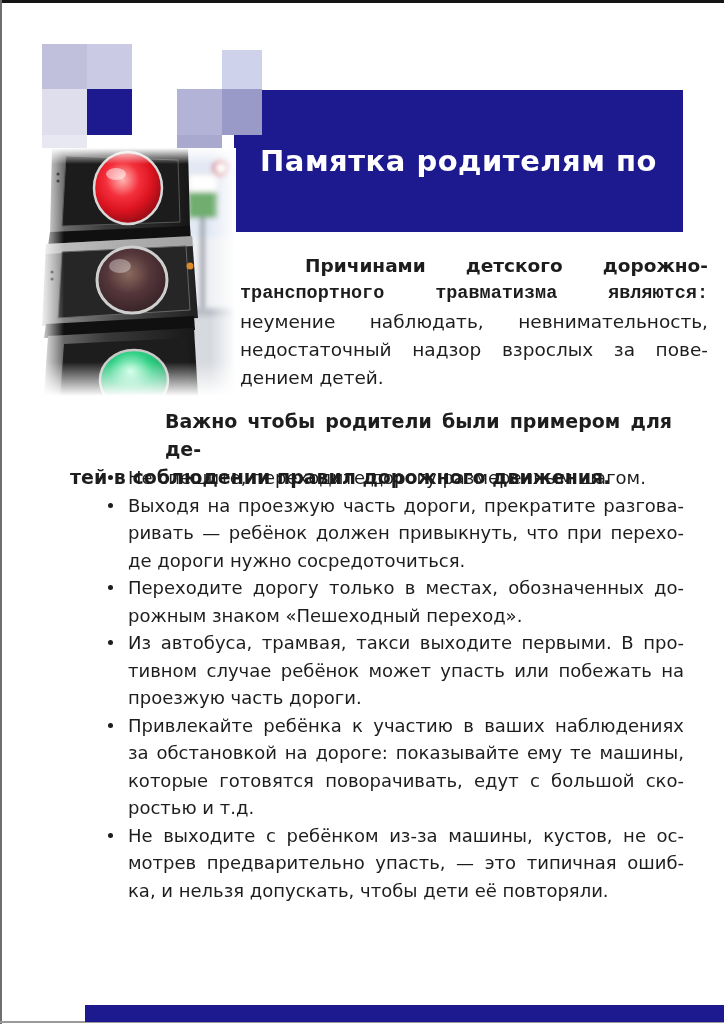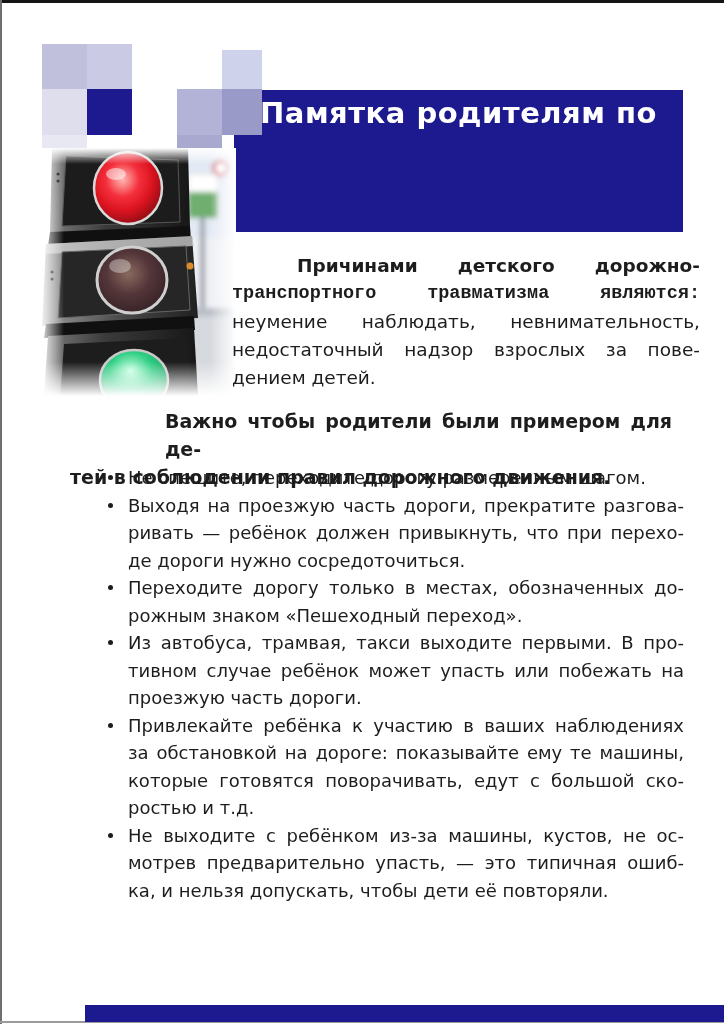--- a/index.html
+++ b/index.html
@@ -25,35 +25,35 @@
   .sq3{left:222px;top:50px;width:40px;height:39px;background:#ced2ea;}
   .sq4{left:42px;top:89px;width:45px;height:46px;background:#dedeed;}
   .sq5{left:87px;top:89px;width:45px;height:46px;background:var(--banner-bg);}
   .sq6{left:177px;top:89px;width:45px;height:46px;background:#b3b3d8;}
   .sq7{left:222px;top:89px;width:40px;height:46px;background:#9a9ac8;}
   .sq8{left:42px;top:135px;width:45px;height:16px;background:#e8e8f2;}
   .sq9{left:177px;top:135px;width:45px;height:16px;background:#a9a9d0;}
 
   .banner{
     position:absolute;left:234px;top:90px;width:449px;height:142px;z-index:2;
-    background:var(--banner-bg);display:flex;flex-direction:row;justify-content:center;
+    background:var(--banner-bg);display:flex;flex-direction:column;justify-content:center;
     text-align:center;
   }
   .banner .t{
     color:var(--title-color);font-weight:bold;font-size:29px;line-height:46px;
     letter-spacing:0.5px;white-space:nowrap;
   }
 
   .photo{position:absolute;left:38px;top:148px;width:198px;height:248px;z-index:4;}
 
   .line{text-align:justify;text-align-last:justify;}
   .line.last{text-align-last:left;}
   .justify-all .line.last{text-align-last:justify;font-family:Liberation Mono, monospace;}
 
-  .intro{position:absolute;left:232px;top:252px;width:468px;z-index:5;
+  .intro{position:absolute;left:240px;top:252px;width:468px;z-index:5;
     font-size:18.5px;line-height:28px;}
   .intro-bold{font-weight:bold;}
   .intro-bold .line:first-child{padding-left:65px;}
 
   .lead{position:absolute;left:70px;top:407px;width:602px;
     font-weight:bold;font-size:19px;line-height:28px;}
   .lead .line:first-child{padding-left:95px;}
 
   .bullets{position:absolute;left:82px;top:464px;width:602px;
     font-size:18px;line-height:27.5px;}

